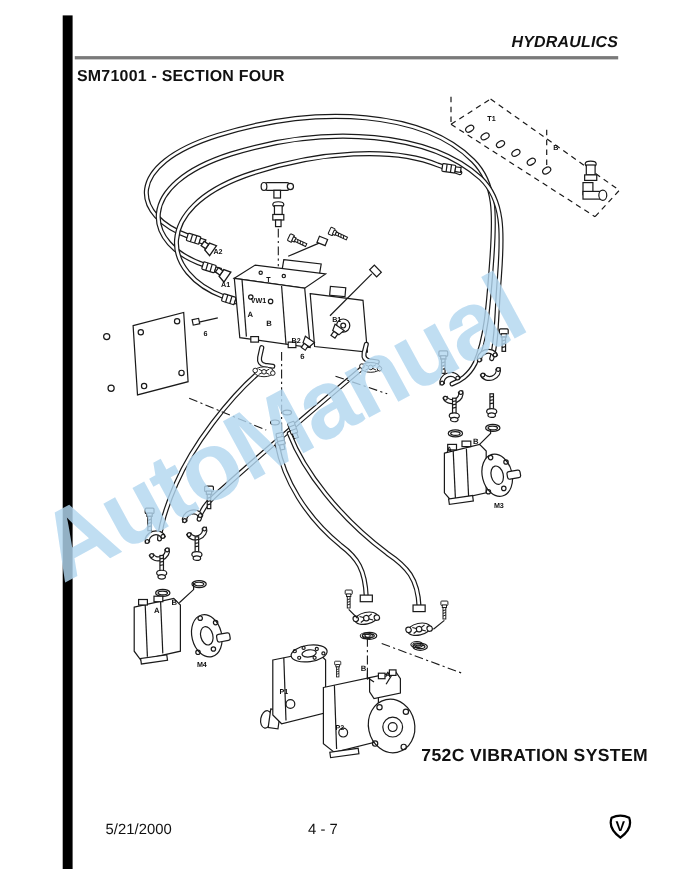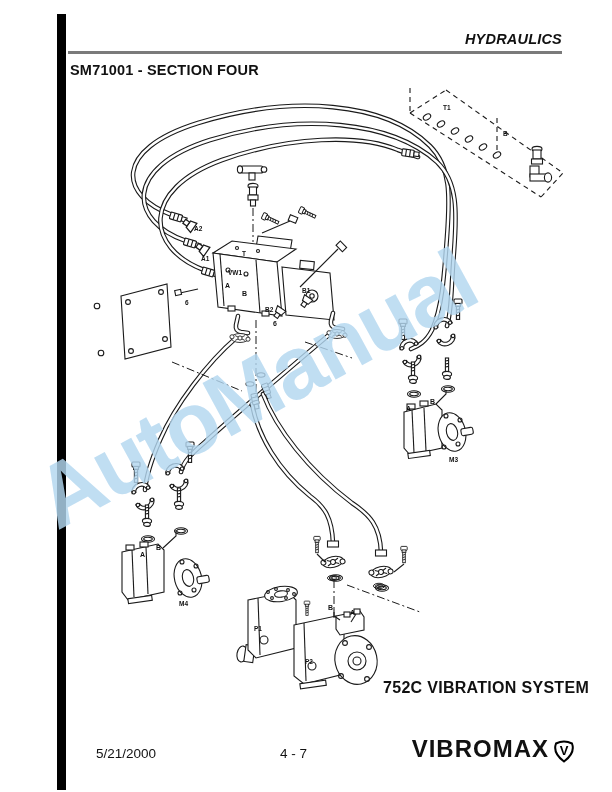--- a/index.html
+++ b/index.html
@@ -345,18 +345,17 @@
 </svg>
 
 <div class="abs wmark">AutoManual</div>
 
 <div class="abs caption">752C VIBRATION SYSTEM</div>
 
 <div class="abs ftr ftr-date">5/21/2000</div>
 <div class="abs ftr ftr-page">4 - 7</div>
 
 <div class="abs logo">
-  <span class="logo-text">VIBROMAX</span>
   <svg class="logo-mark" width="22" height="24" viewBox="0 0 22 24" xmlns="http://www.w3.org/2000/svg">
     <path d="M3,4.5 Q11,0.5 19,4.5 Q22.5,14 11,22.5 Q-0.5,14 3,4.5 Z" fill="#fff" stroke="#000" stroke-width="2"></path>
     <text x="11" y="16" text-anchor="middle" style="font:bold 13px 'Liberation Sans',sans-serif" fill="#000">V</text>
   </svg>
 </div>
 
 </body></html>

